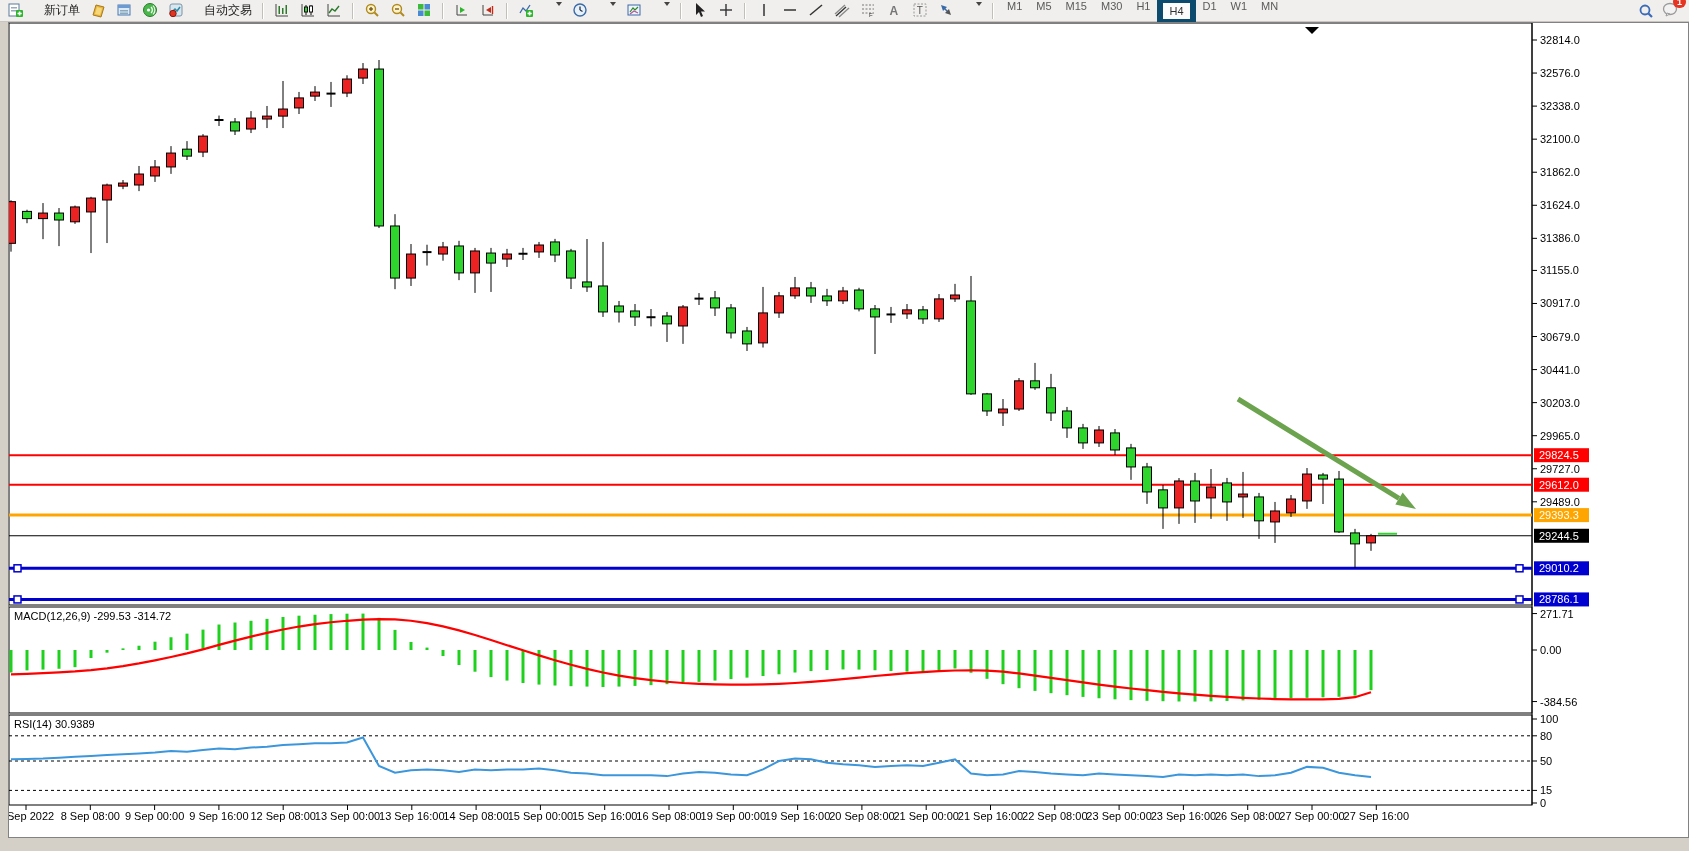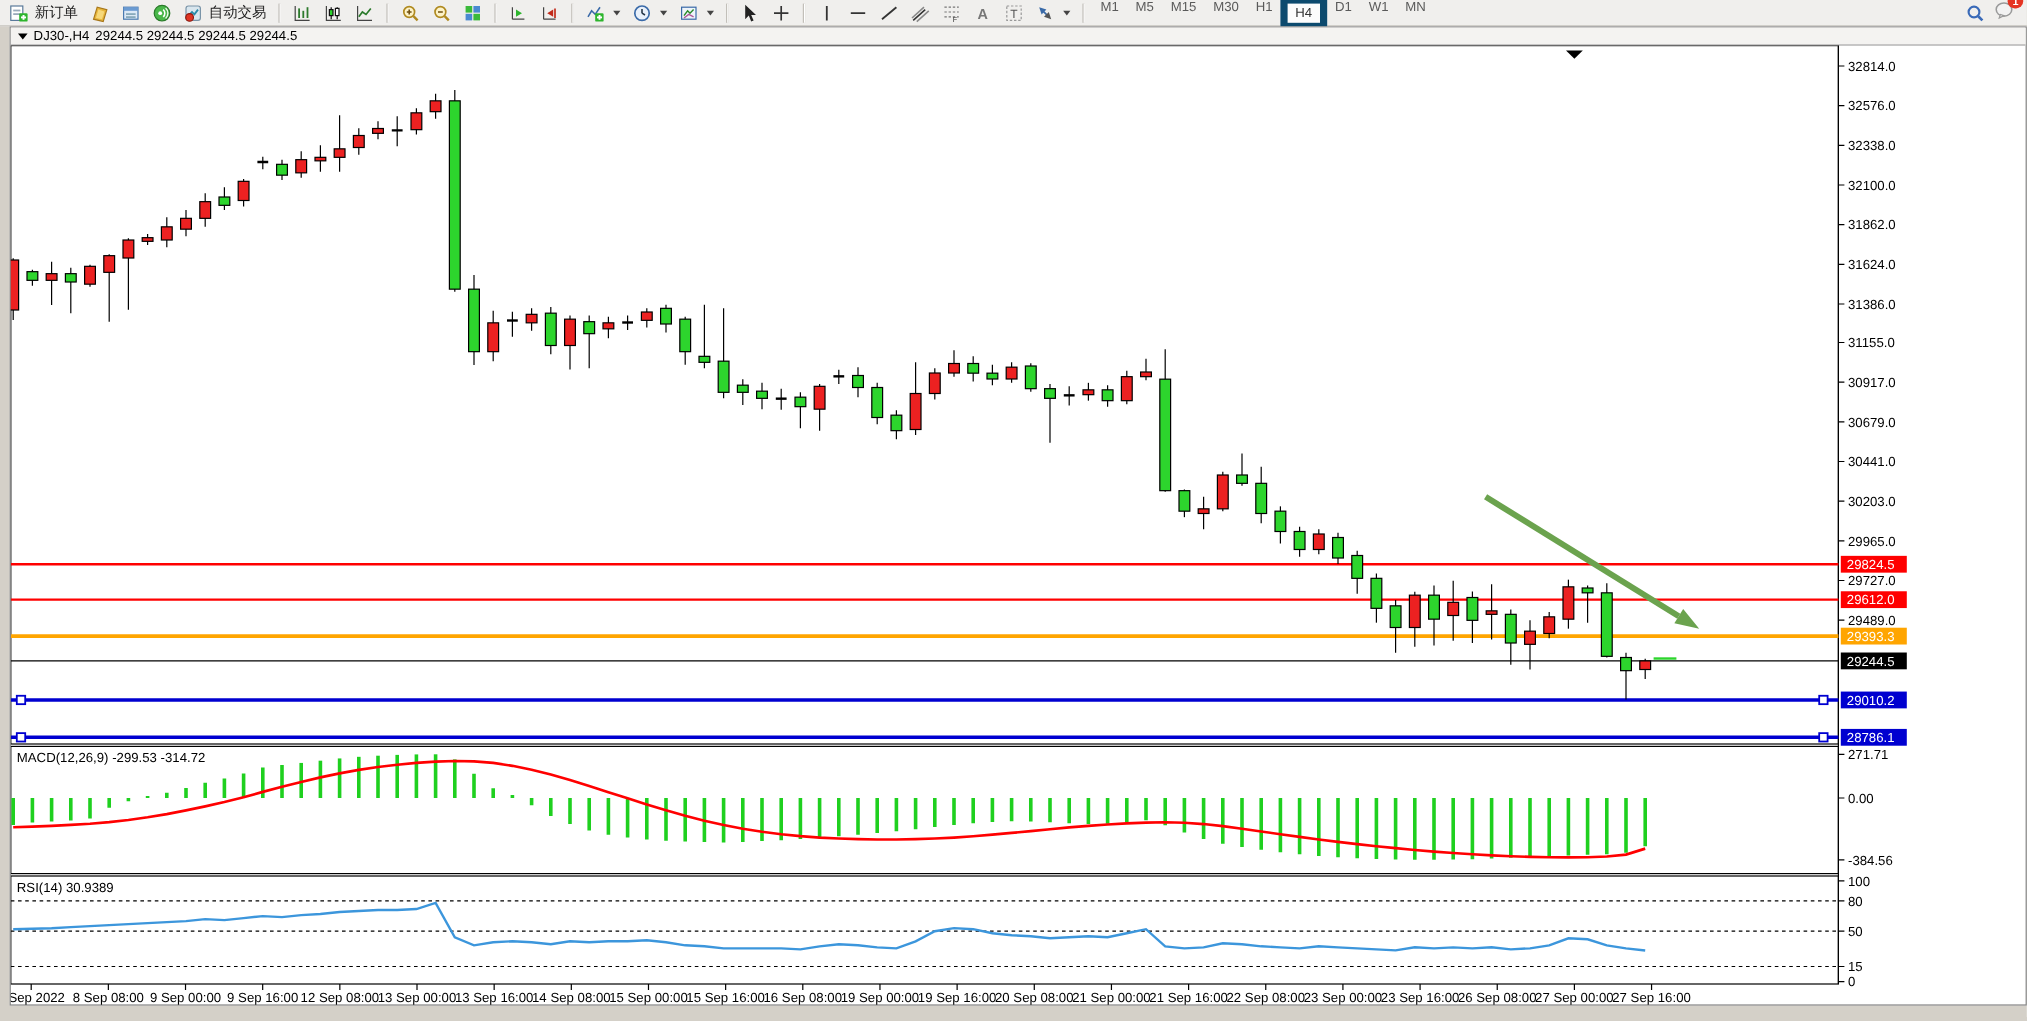--- a/index.html
+++ b/index.html
@@ -1,19 +1,19 @@
 <!DOCTYPE html>
 <html><head>
 <meta charset="utf-8">
 <style>
   html,body{margin:0;padding:0;}
   body{width:1689px;height:851px;background:#d4d0c8;font-family:"Liberation Sans",sans-serif;overflow:hidden;position:relative;}
   
   .toolbar{position:absolute;left:0;top:0;width:1689px;height:22px;background:#f0efed;border-bottom:1px solid #c9c6c0;display:flex;align-items:center;gap:2px;padding-left:4px;box-sizing:border-box;}
-  .tbtn{display:flex;align-items:center;gap:5px;padding:1px 3px;height:18px;border:1px solid transparent;cursor:default;}
+  .tbtn{display:flex;align-items:flex-start;gap:20px;padding:1px 3px;height:18px;border:1px solid transparent;cursor:default;}
   .tbtn svg{display:block;}
   .tlabel{font-size:12px;color:#222;white-space:nowrap;}
   .sep{width:1px;height:16px;background:#c2bfb9;margin:0 4px;border-right:1px solid #fff;}
   .caret{width:0;height:0;border-left:3px solid transparent;border-right:3px solid transparent;border-top:4px solid #444;margin-left:2px;}
   .tf{font-size:11px;font-weight:normal;color:#5a5a5a;padding:2px 6px;border:1px solid transparent;}
   .tf.active{border:6px solid #0c4a6e;background:#fcfcfc;color:#333;}
   .tb-right{margin-left:auto;display:flex;align-items:center;gap:8px;padding-right:10px;}
   .badge{position:absolute;top:-5px;right:-7px;background:#e53422;color:#fff;border-radius:8px;font-size:9px;padding:1px 4px;font-weight:bold;}
   .bubble-wrap{position:relative;}
   
@@ -241,25 +241,20 @@
       <svg width="17" height="16" viewBox="0 0 17 16">
           <ellipse cx="8" cy="8" rx="6.5" ry="5.5" fill="#f2f2f2" stroke="#9a9a9a" stroke-width="1.3"></ellipse>
           <path d="M5 12 L4 15 L8 13 Z" fill="#f2f2f2" stroke="#9a9a9a"></path>
         </svg>
       <span class="badge">1</span>
     </div>
   </div>
 </div>
 
 <div class="chart-window">
-  <div class="title-bar">
-    <span class="dd-tri"></span>
-    <span>DJ30-,H4</span>
-    <span>29244.5 29244.5 29244.5 29244.5</span>
-  </div>
   <svg id="chart-svg" width="1679" height="800">
       <rect x="0" y="0" width="1523" height="582" fill="#fff" stroke="#000"></rect>
       <rect x="0" y="584" width="1523" height="106" fill="#fff" stroke="#000"></rect>
       <rect x="0" y="692" width="1523" height="90" fill="#fff" stroke="#000"></rect>
       <line x1="1523" y1="0" x2="1523" y2="782" stroke="#000"></line>
       <line x1="1523" y1="17" x2="1528" y2="17" stroke="#000"></line>
       <text x="1531" y="21" font-size="11" fill="#000">32814.0</text>
       <line x1="1523" y1="50.05555555555556" x2="1528" y2="50.05555555555556" stroke="#000"></line>
       <text x="1531" y="54.05555555555556" font-size="11" fill="#000">32576.0</text>
       <line x1="1523" y1="83.11111111111111" x2="1528" y2="83.11111111111111" stroke="#000"></line>

